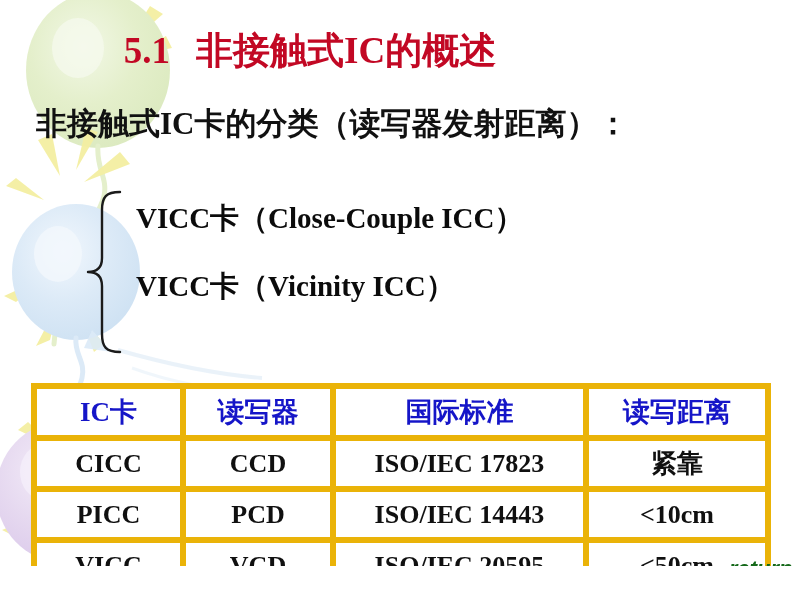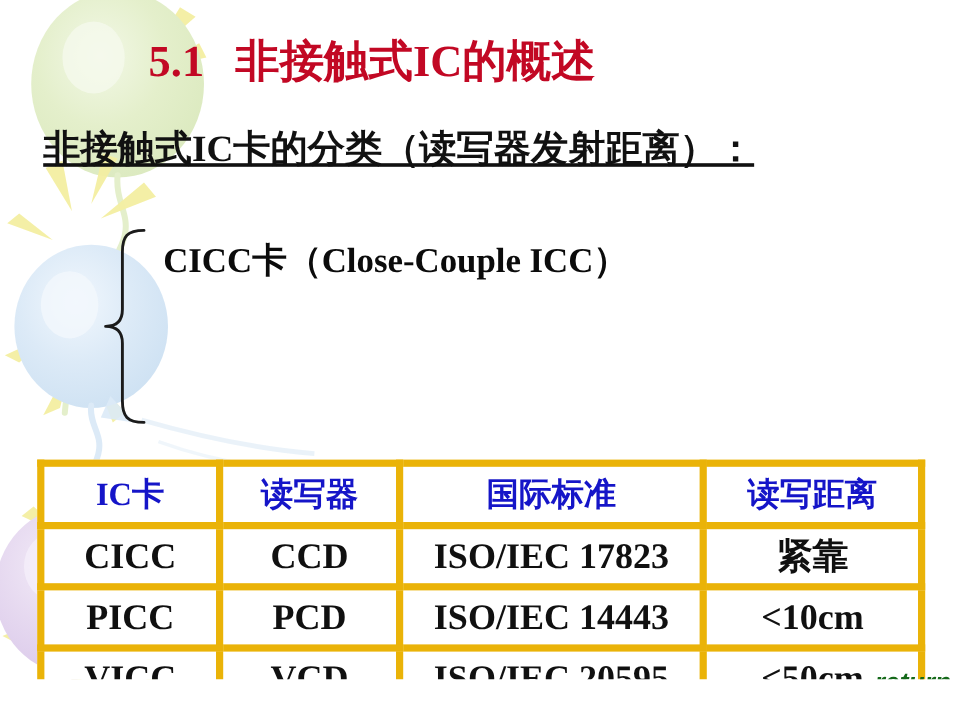--- a/index.html
+++ b/index.html
@@ -51,21 +51,20 @@
   #subtitle {
     position: absolute;
     left: 36px;
     top: 103px;
     font-family: "Liberation Serif", serif;
     font-size: 31px;
     font-weight: bold;
     color: #111111;
     white-space: nowrap;
     z-index: 5;
-    text-decoration: underline;
   }
 
   
   #brace-wrap {
     position: absolute;
     left: 84px;
     top: 188px;
     width: 40px;
     height: 168px;
     z-index: 5;
@@ -111,21 +110,21 @@
     padding: 0;
     height: 45px;
     background: #ffffff;
   }
   #card-table th {
     font-size: 27px;
     color: #1515C8;
     height: 46px;
   }
   #card-table td {
-    font-size: 30px;
+    font-size: 26px;
     color: #101010;
   }
   
   #card-table tr.row-faint > td {
     border-top: 2px solid #0c4a6e;
   }
 
   
   #return-link {
     position: absolute;
@@ -227,21 +226,22 @@
   <div id="subtitle">非接触式IC卡的分类（读写器发射距离）：</div>
 
   <div id="brace-wrap">
     <svg viewBox="0 0 40 168" width="40" height="168" xmlns="http://www.w3.org/2000/svg">
       <path d="M36 4 C 22 4, 18 9, 18 22 L 18 70 C 18 80, 13 84, 4 84
                C 13 84, 18 88, 18 98 L 18 146 C 18 159, 22 164, 36 164" fill="none" stroke="#1b1b1b" stroke-width="2.4" stroke-linecap="round" stroke-linejoin="round"></path>
     </svg>
   </div>
 
   <div id="kind-list">
-    <div class="kind-row">CICC卡（Close-Couple ICC）</div>
+    <div class="kind-row">VICC卡（Close-Couple ICC）</div>
+    <div class="kind-row">VICC卡（Vicinity ICC）</div>
   </div>
 
   <table id="card-table">
     <colgroup>
       <col class="c1">
         <col class="c2">
         <col class="c3">
         <col class="c4">
     </colgroup>
     <thead>

